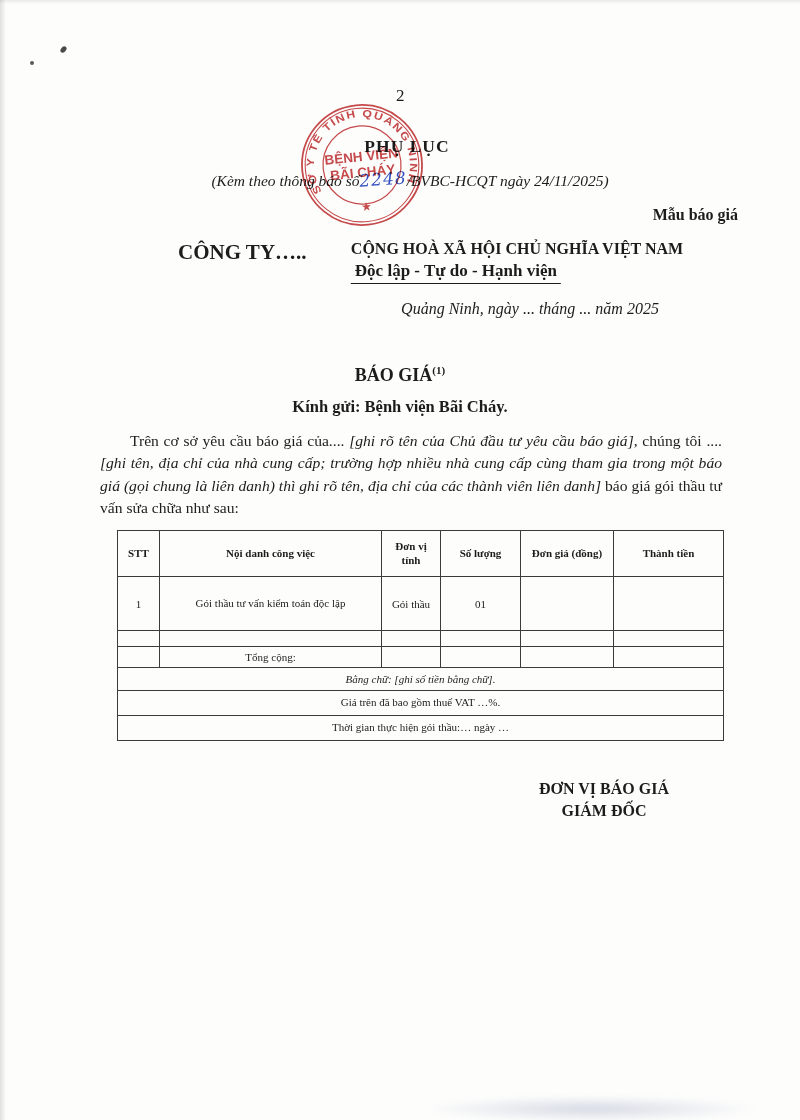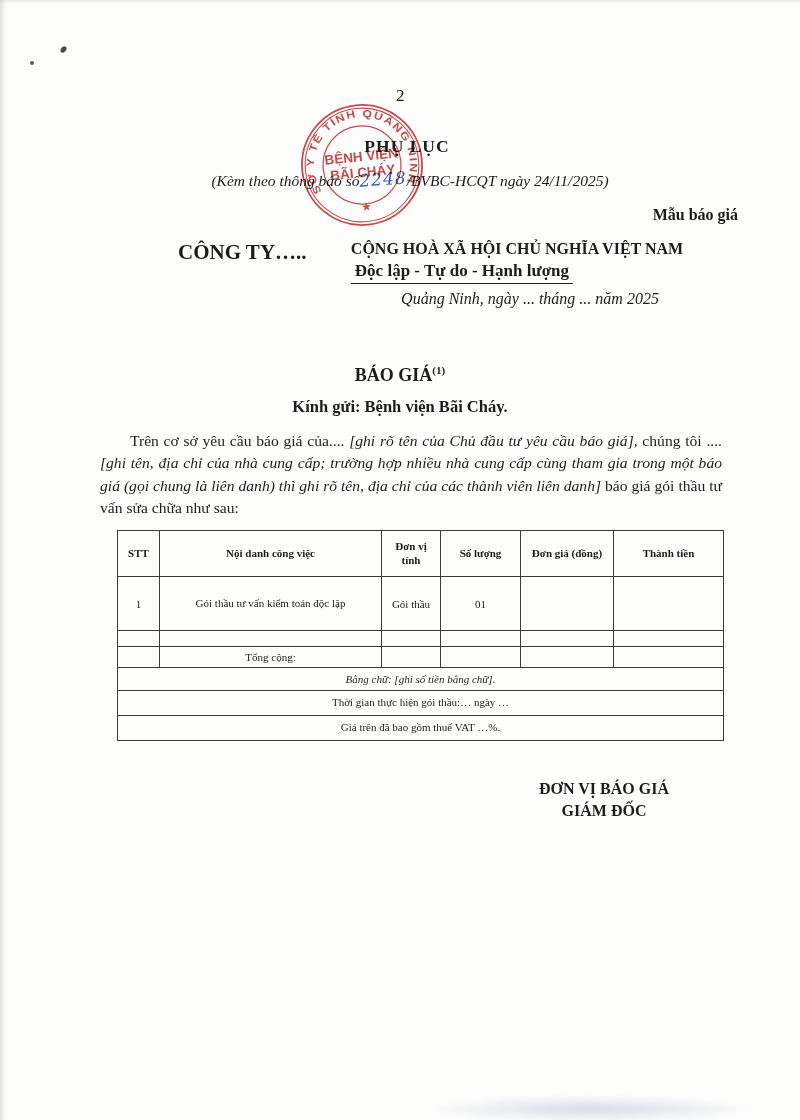--- a/index.html
+++ b/index.html
@@ -33,21 +33,21 @@
   .handwritten{color:#3450c0;font-size:17px;font-style:italic;display:inline-block;
     transform:rotate(-4deg) translateY(-1px);letter-spacing:1px;font-family:"DejaVu Serif", serif;}
   .form-label{left:738px;top:206px;transform:translateX(-100%);
     font-size:16px;font-weight:bold;white-space:nowrap;}
 
   .company{left:178px;top:240px;font-size:21px;font-weight:bold;white-space:nowrap;}
   .national{left:517px;top:240px;transform:translateX(-50%);white-space:nowrap;}
   .national .line1{font-size:16px;font-weight:bold;}
   .national .line2{display:inline-block;font-size:17px;font-weight:bold;margin-top:3px;
     padding:0 4px 2px 4px;border-bottom:1.6px solid #1c1c1c;}
-  .place-date{left:530px;top:290px;transform:translateX(-50%);
+  .place-date{left:530px;top:300px;transform:translateX(-50%);
     font-size:16px;font-style:italic;white-space:nowrap;}
 
   .quote-title{left:400px;top:364px;transform:translateX(-50%);
     font-size:18px;font-weight:bold;white-space:nowrap;}
   .quote-title sup{font-size:11px;font-weight:bold;}
   .salutation{left:400px;top:397px;transform:translateX(-50%);
     font-size:16.5px;font-weight:bold;white-space:nowrap;}
 
   .intro{left:100px;top:430px;width:622px;font-size:15.6px;line-height:22.4px;
     text-align:justify;text-indent:30px;}
@@ -103,21 +103,21 @@
   <text x="65" y="61" text-anchor="middle" font-size="13.5" font-weight="bold" fill="#c23a3c">BỆNH VIỆN</text>
   <text x="65" y="77" text-anchor="middle" font-size="13.5" font-weight="bold" fill="#c23a3c">BÃI CHÁY</text>
   <text x="65" y="111" text-anchor="middle" font-size="12" fill="#c23a3c">★</text>
 </svg>
 
 <div class="abs form-label">Mẫu báo giá</div>
 
 <div class="abs company">CÔNG TY…..</div>
 <div class="abs national">
   <div class="line1">CỘNG HOÀ XÃ HỘI CHỦ NGHĨA VIỆT NAM</div>
-  <div><span class="line2">Độc lập - Tự do - Hạnh lượng</span></div>
+  <div><span class="line2">Độc lập - Tự do - Hạnh viện</span></div>
 </div>
 <div class="abs place-date">Quảng Ninh, ngày ... tháng ... năm 2025</div>
 
 <div class="abs quote-title">
   <span>BÁO GIÁ</span><sup>(1)</sup>
 </div>
 <div class="abs salutation">Kính gửi: Bệnh viện Bãi Cháy.</div>
 
 <div class="abs intro">
   <span>Trên cơ sở yêu cầu báo giá của.... </span><span class="it">[ghi rõ tên của Chủ đầu tư yêu cầu báo giá]</span><span>, chúng tôi .... </span><span class="it">[ghi tên, địa chỉ của nhà cung cấp; trường hợp nhiều nhà cung cấp cùng tham gia trong một báo giá (gọi chung là liên danh) thì ghi rõ tên, địa chỉ của các thành viên liên danh]</span><span> báo giá gói thầu tư vấn sửa chữa như sau:</span>
@@ -162,24 +162,24 @@
     <td class="total-label">Tổng cộng:</td>
     <td></td>
     <td></td>
     <td></td>
     <td></td>
   </tr>
   <tr class="r-words">
     <td class="words" colspan="6">Bằng chữ: [ghi số tiền bằng chữ].</td>
   </tr>
   <tr class="r-note">
-    <td class="left" colspan="6">Thời gian thực hiện gói thầu:… ngày …</td>
+    <td class="left" colspan="6">Giá trên đã bao gồm thuế VAT …%.</td>
   </tr>
   <tr class="r-note">
-    <td class="left" colspan="6">Giá trên đã bao gồm thuế VAT …%.</td>
+    <td class="left" colspan="6">Thời gian thực hiện gói thầu:… ngày …</td>
   </tr>
 </tbody>
   </table>
 
 <div class="abs signature">
   <div>ĐƠN VỊ BÁO GIÁ</div>
   <div>GIÁM ĐỐC</div>
 </div>
 
 </body></html>

